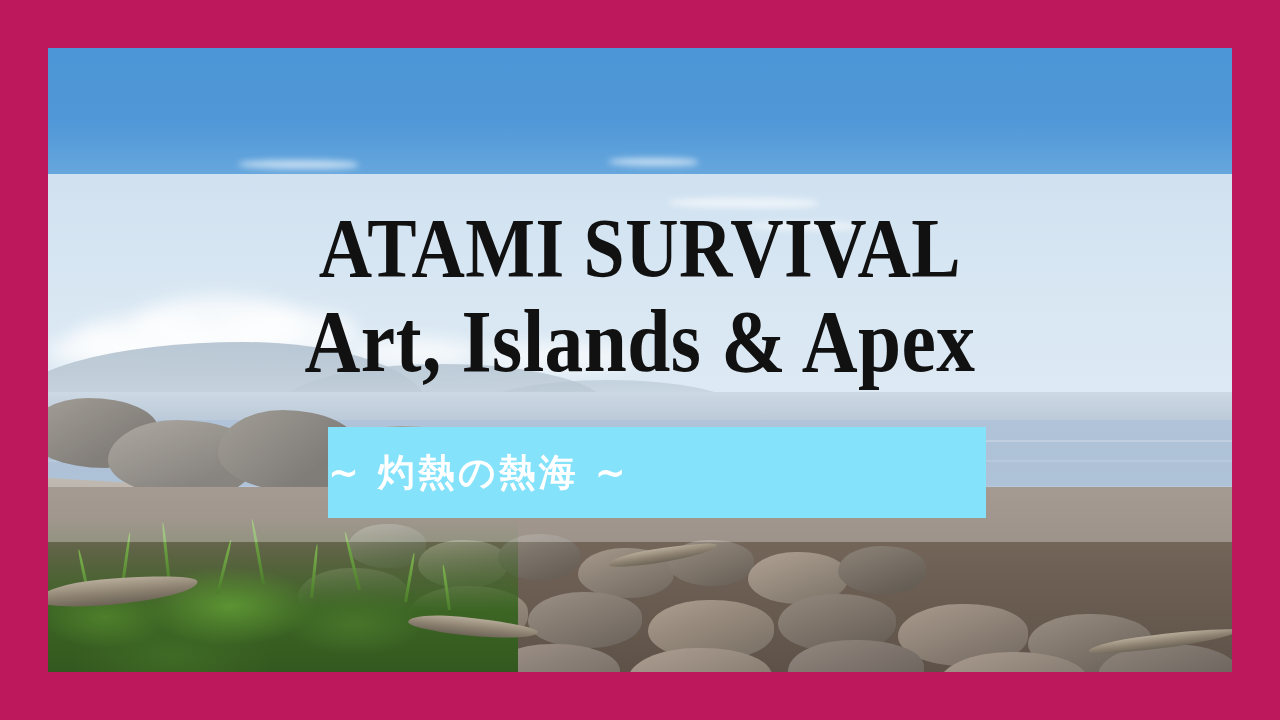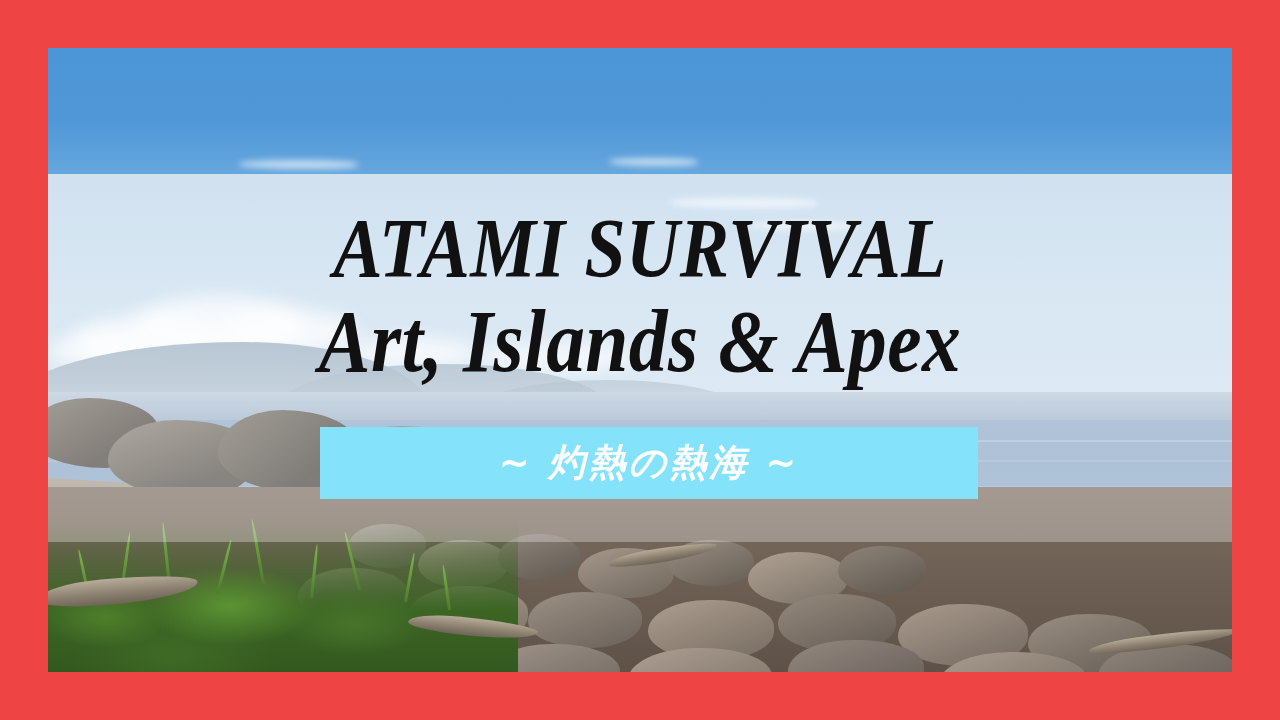--- a/index.html
+++ b/index.html
@@ -5,23 +5,22 @@
   html, body {
     margin: 0;
     padding: 0;
     background: #ffffff;
   }
   #thumbnail-canvas {
     position: relative;
     width: 1280px;
     height: 720px;
     overflow: hidden;
-    background: #ef4444;
+    background: #be185d;
     font-family: "Liberation Serif", serif;
-    font-style: italic;
   }
 
   
   .photo-frame {
     position: absolute;
     left: 48px;
     top: 48px;
     width: 1184px;
     height: 624px;
     overflow: hidden;
@@ -191,29 +190,29 @@
     letter-spacing: .5px;
     line-height: 1.04;
     white-space: nowrap;
     transform: scaleX(0.88);
   }
   .title-line-1 { font-size: 84px; }
   .title-line-2 { font-size: 88px; margin-top: 4px; }
 
   .subtitle-band {
     position: absolute;
-    left: 320px;
+    left: 328px;
     top: 427px;
     width: 658px;
-    height: 72px;
+    height: 91px;
     background: #85E2FB;
     z-index: 7;
     display: flex;
     align-items: center;
-    justify-content: center;
+    justify-content: flex-start;
   }
   .subtitle-text {
     color: #ffffff;
     font-family: "DejaVu Sans", sans-serif;
     font-weight: 700;
     font-size: 37px;
     letter-spacing: 3px;
     white-space: nowrap;
   }
 </style>

